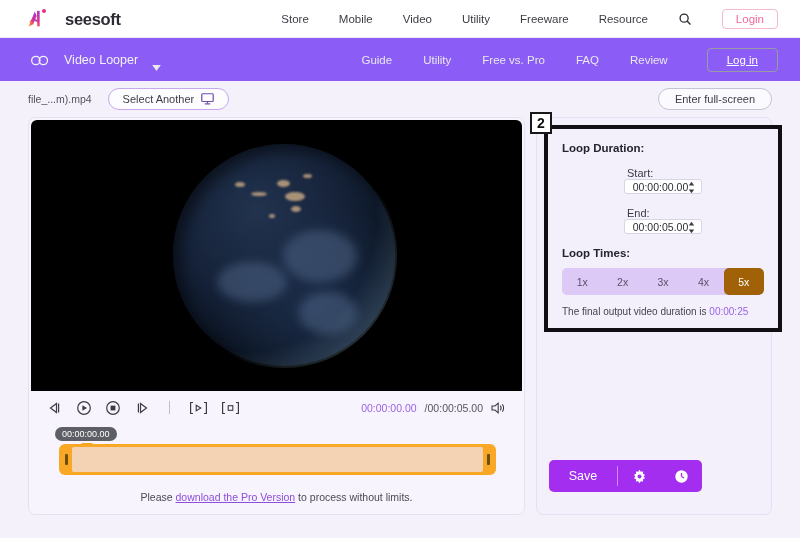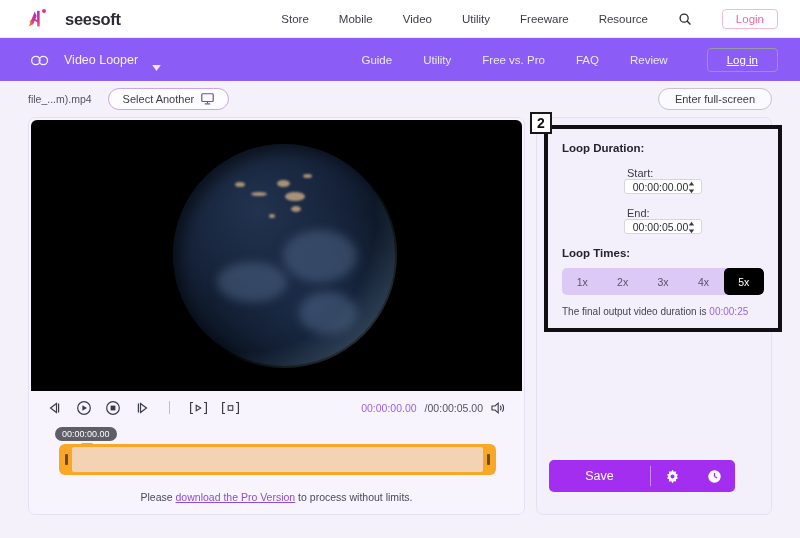--- a/index.html
+++ b/index.html
@@ -184,31 +184,31 @@
   .stepper-val { font-size: 10.5px; color: #2c2c36; flex: 1; }
   .spin { width: 7px; height: 13px; display: block; }
   .loop-track {
     margin-top: 9px; height: 27px; background: #ddc9f5; border-radius: 5px;
     display: flex; align-items: stretch; overflow: hidden;
   }
   .loop-seg {
     flex: 1; display: flex; align-items: center; justify-content: center;
     font-size: 10.5px; color: #5c5068;
   }
-  .loop-seg.active { background: #000000; color: #fff; border-radius: 5px; }
+  .loop-seg.active { background: #a16207; color: #fff; border-radius: 5px; }
   .final-note { margin-top: 11px; font-size: 10px; color: #45454f; }
   .final-note .dur { color: #9b63e6; }
 
   .save-row {
     margin-top: auto; padding: 0 0 22px 12px;
     display: flex;
   }
   .save-group {
     display: flex; align-items: center; background: #a32ef0;
-    border-radius: 5px; height: 32px; width: 186px;
+    border-radius: 5px; height: 32px; width: 153px;
   }
   .save-label {
     flex: 1; text-align: center; color: #fff; font-size: 12.5px;
   }
   .save-sep { width: 1px; height: 20px; background: rgba(255,255,255,0.45); }
   .save-ic { width: 42px; display: flex; align-items: center; justify-content: center; }
   .gear-icon, .clock-icon { width: 15px; height: 15px; display: block; }
 </style>
 </head>
 <body>

